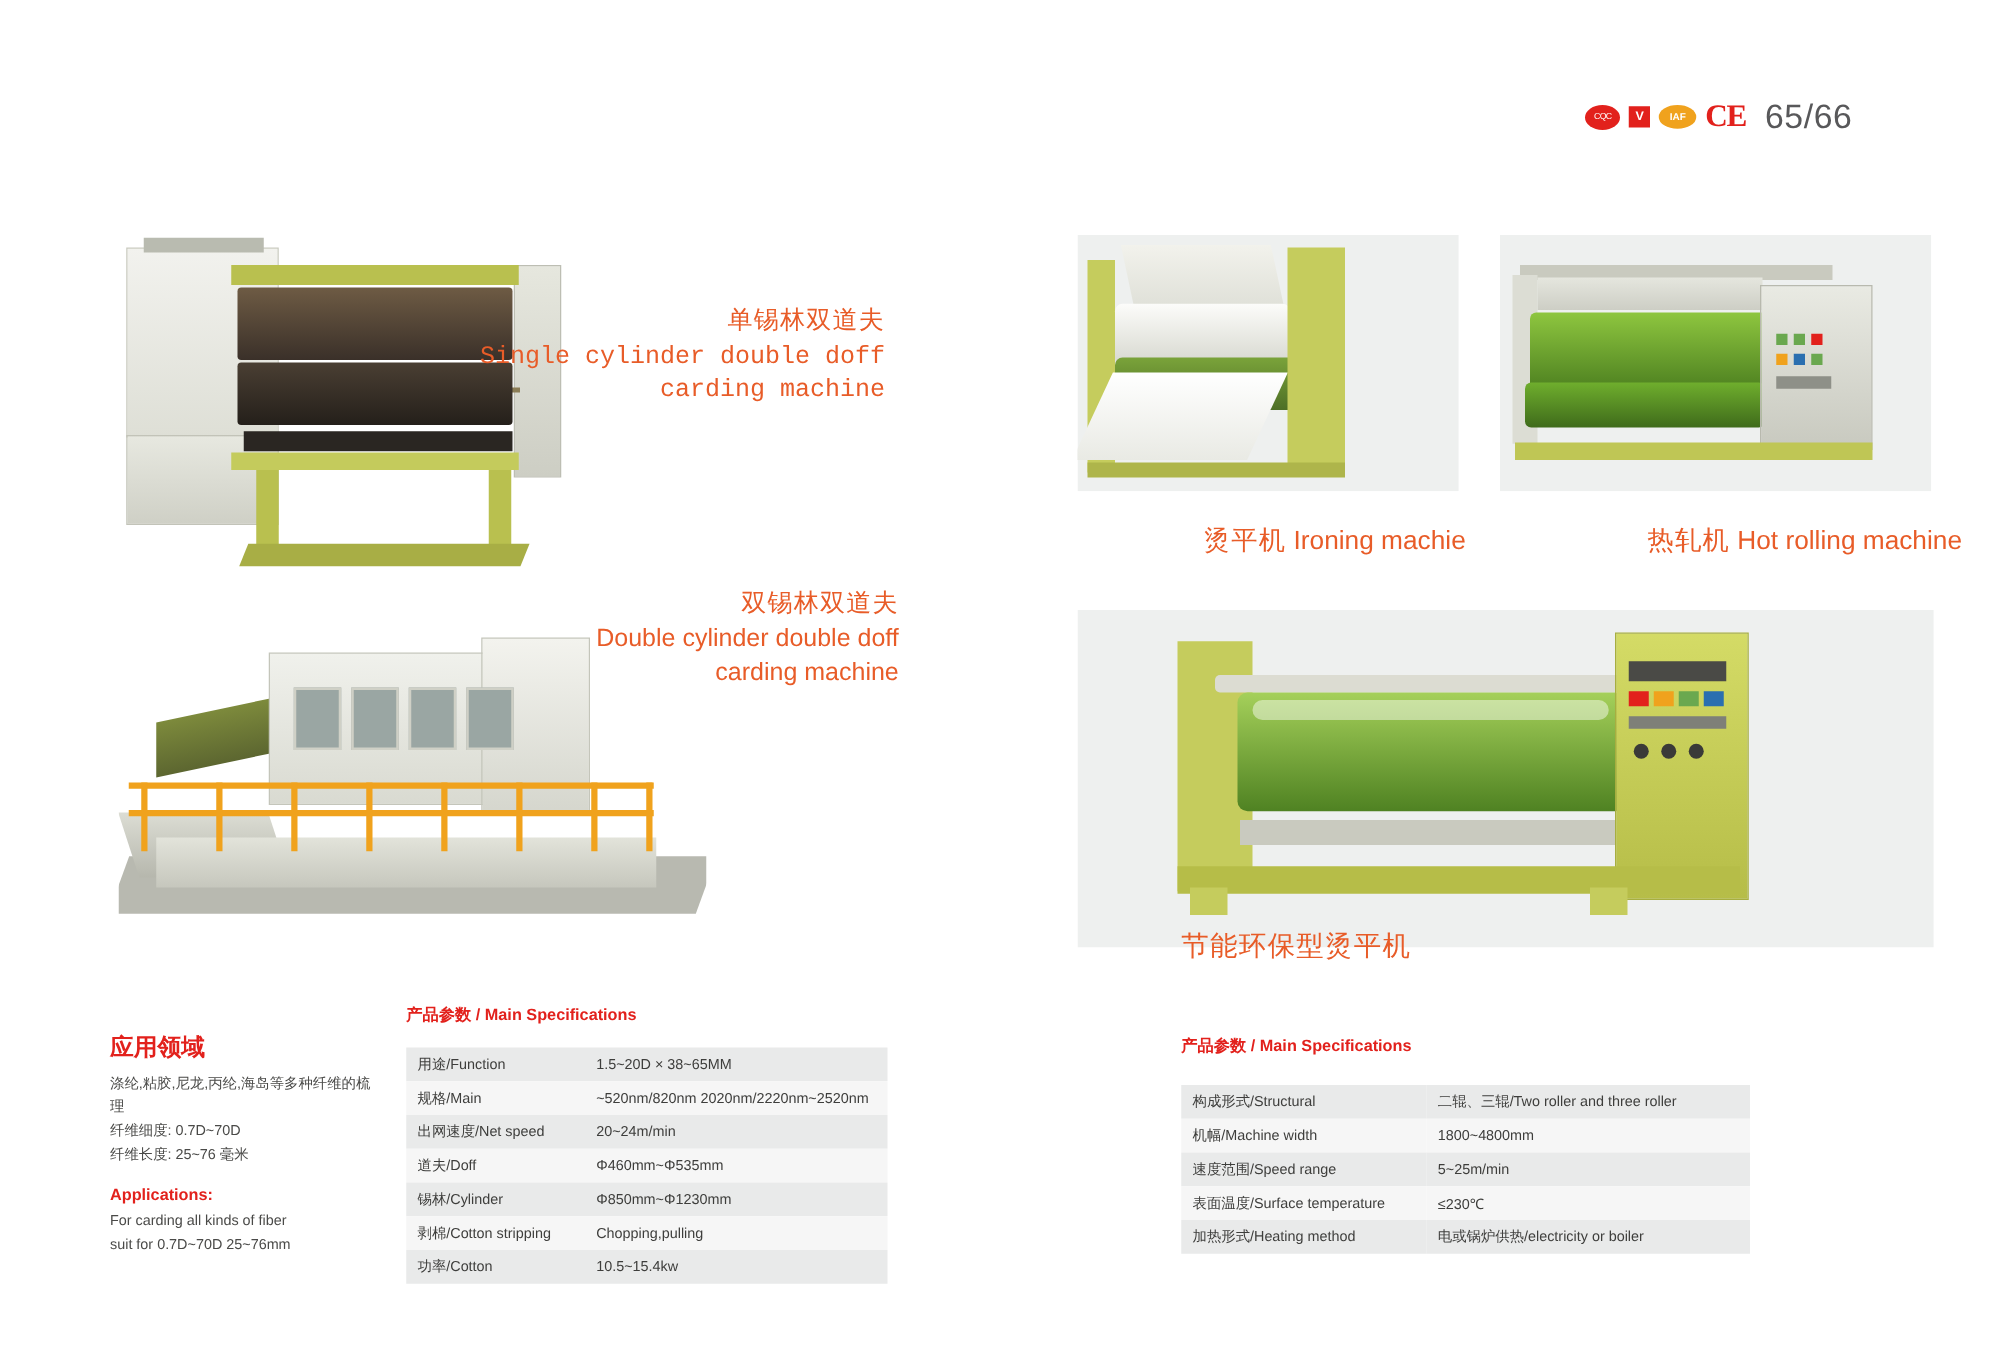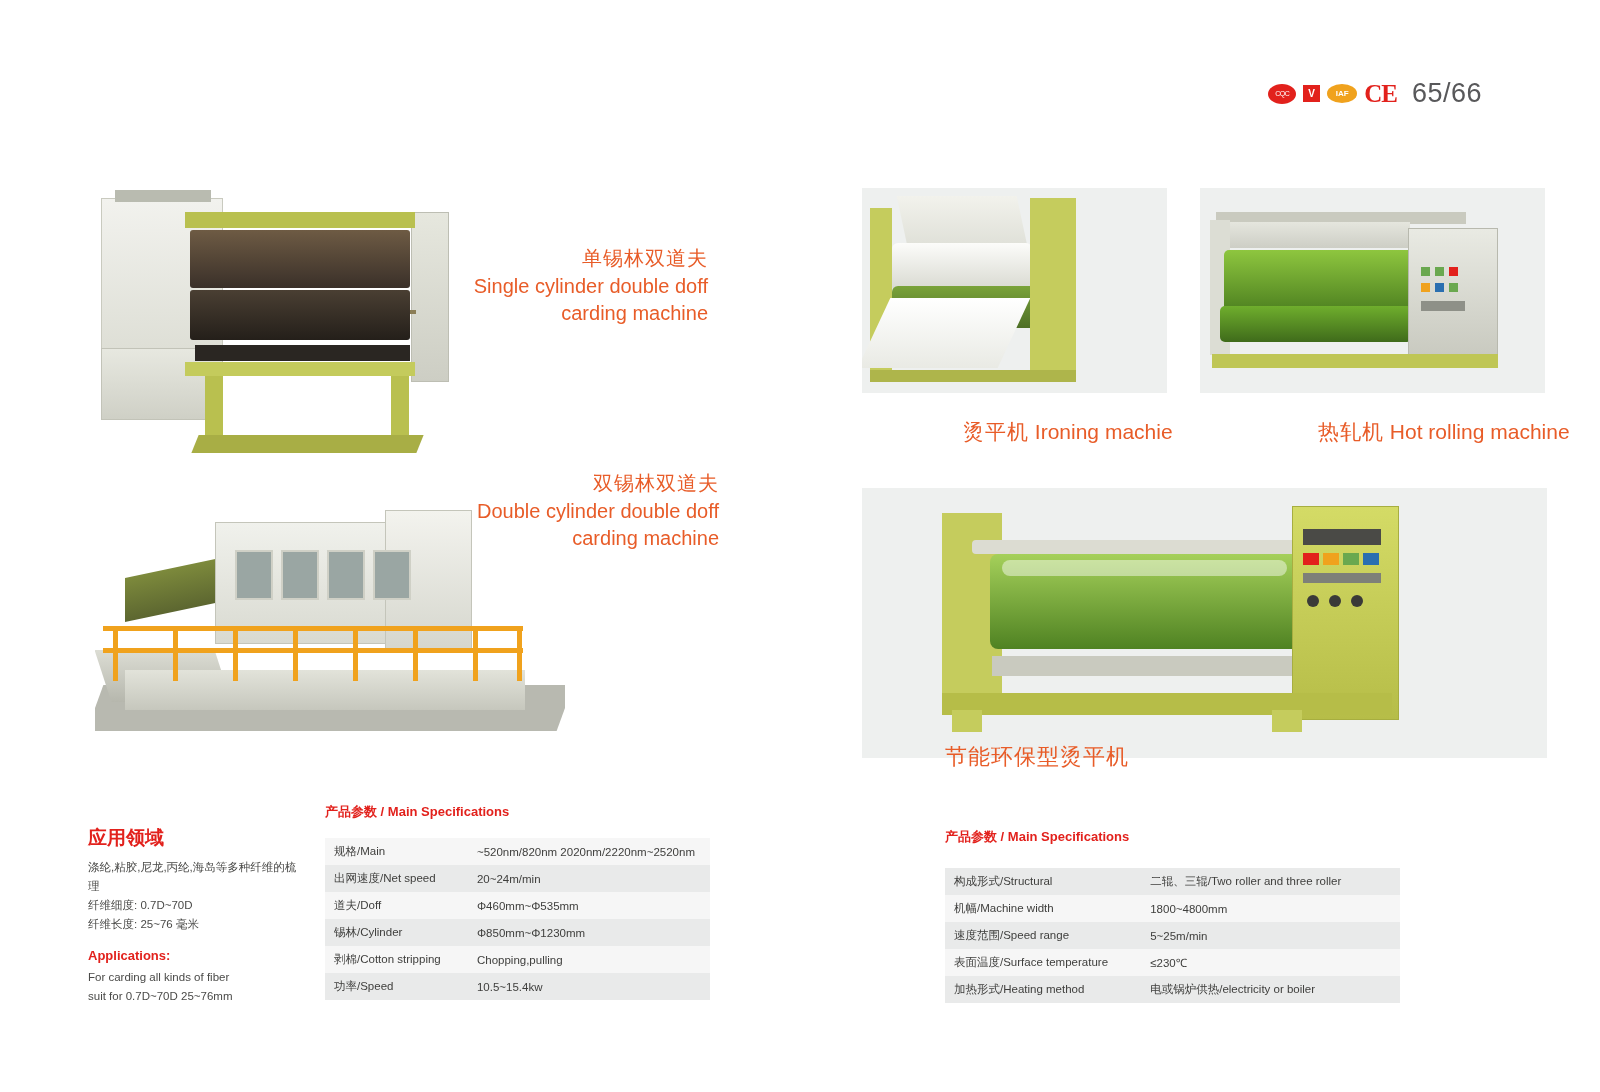--- a/index.html
+++ b/index.html
@@ -407,21 +407,21 @@
   <div class="drum"></div>
   <div class="rail"></div>
   <div class="drum2"></div>
   <div class="belt"></div>
   <div class="deck"></div>
   <div class="leg-l"></div>
   <div class="leg-r"></div>
   <div class="base"></div>
 </div>
 
-<div class="caption" style="left:375px; top:245px; width:333px;">
+<div class="caption" style="left:375px; top:245px; width:333px;font-family:Liberation Mono, monospace;">
   <span class="cn">单锡林双道夫</span>
   <span class="en">Single cylinder double doff</span>
   <span class="en">carding machine</span>
 </div>
 
 <div class="caption" style="left:386px; top:470px; width:333px;">
   <span class="cn">双锡林双道夫</span>
   <span class="en">Double cylinder double doff</span>
   <span class="en">carding machine</span>
 </div>
@@ -524,20 +524,24 @@
   <div class="line">纤维细度: 0.7D~70D</div>
   <div class="line">纤维长度: 25~76 毫米</div>
   <div class="head2">Applications:</div>
   <div class="line">For carding all kinds of fiber</div>
   <div class="line">suit for 0.7D~70D  25~76mm</div>
 </div>
 
 <div class="spec-title" style="left:325px; top:803px;">产品参数 / Main  Specifications</div>
 <table class="spec-table" id="spec-left">
   <tbody>
+      <tr class="odd">
+        <td class="k">用途/Function</td>
+        <td class="v">1.5~20D × 38~65MM</td>
+      </tr>
       <tr class="even">
         <td class="k">规格/Main</td>
         <td class="v">~520nm/820nm 2020nm/2220nm~2520nm</td>
       </tr>
       <tr class="odd">
         <td class="k">出网速度/Net speed</td>
         <td class="v">20~24m/min</td>
       </tr>
       <tr class="even">
         <td class="k">道夫/Doff</td>
@@ -545,21 +549,21 @@
       </tr>
       <tr class="odd">
         <td class="k">锡林/Cylinder</td>
         <td class="v">Φ850mm~Φ1230mm</td>
       </tr>
       <tr class="even">
         <td class="k">剥棉/Cotton stripping</td>
         <td class="v">Chopping,pulling</td>
       </tr>
       <tr class="odd">
-        <td class="k">功率/Speed</td>
+        <td class="k">功率/Cotton</td>
         <td class="v">10.5~15.4kw</td>
       </tr>
     </tbody>
 </table>
 
 <div class="spec-title" style="left:945px; top:828px;">产品参数 / Main  Specifications</div>
 <table class="spec-table" id="spec-right">
   <tbody>
       <tr class="odd">
         <td class="k">构成形式/Structural</td>

